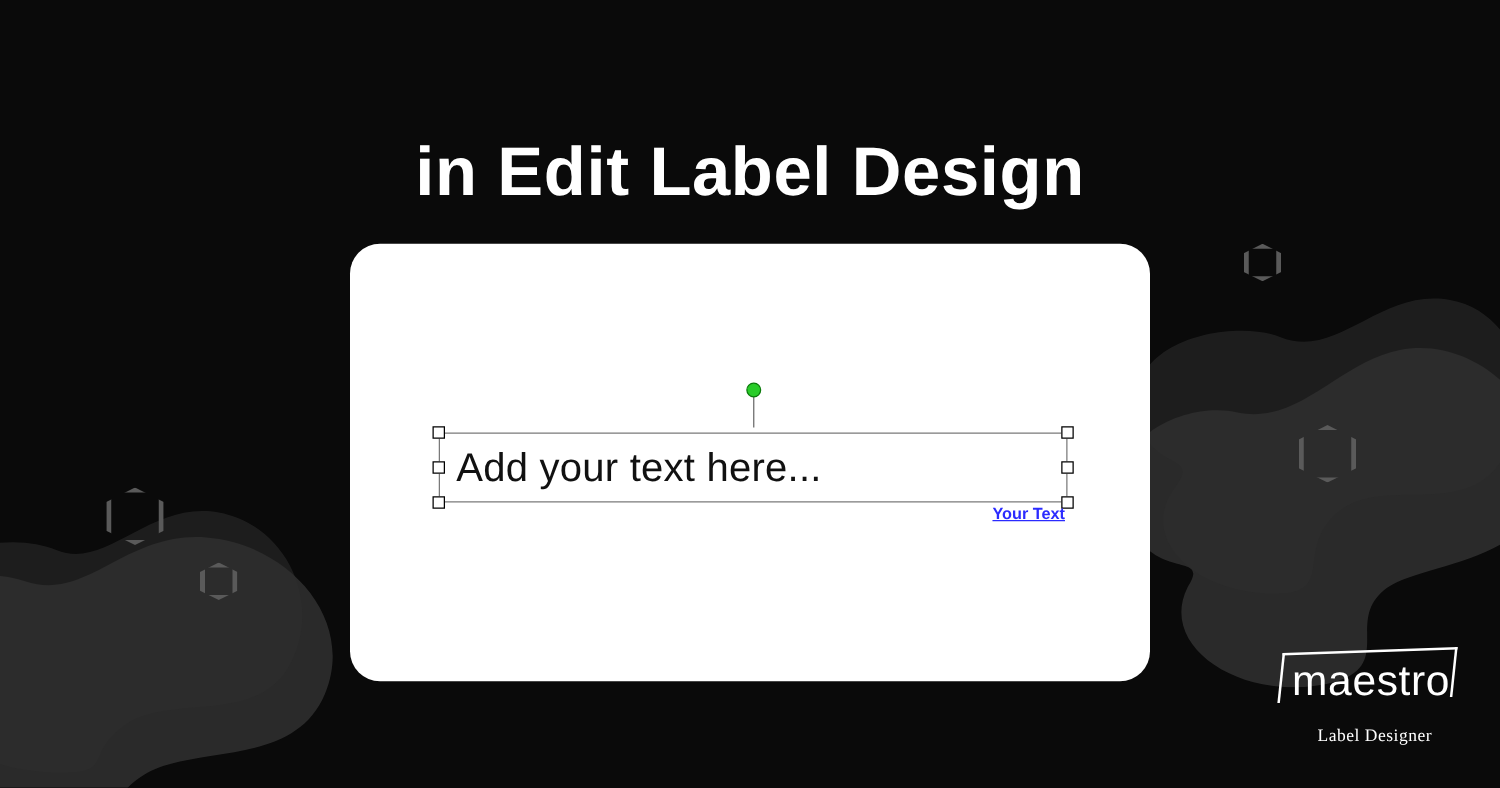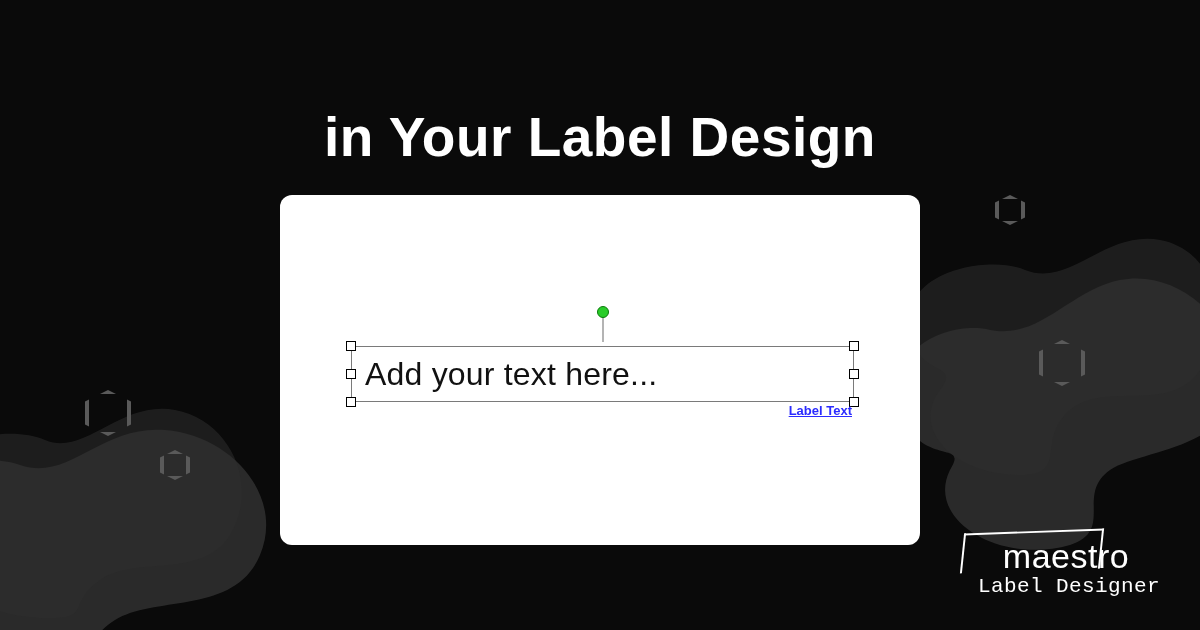--- a/index.html
+++ b/index.html
@@ -20,21 +20,21 @@
   .hex.small { width:30px; height:30px; border-width:4px; }
   
   h1 {
     color:#fff; text-align:center; font-weight:800;
     font-size:55px; line-height:1.2; letter-spacing:.5px;
     position:absolute; top:38px; left:0; right:0;
   }
   
   .card {
     position:absolute; top:195px; left:280px; width:640px; height:350px;
-    background:#fff; border-radius:12px;
+    background:#fff; border-radius:24px;
   }
   
   .textbox {
     position:absolute; top:155px; left:75px; width:495px; height:48px;
   }
   .tb-outer {
     position:absolute; inset:-4px;
     border:1px solid #7a7a7a;
   }
   .tb-inner {
@@ -70,22 +70,22 @@
   .logo .frame{
     position:absolute; top:-8px; left:-10px; width:140px; height:40px;
     border-top:2px solid #fff; border-left:2px solid #fff; border-right:2px solid #fff;
     transform:skew(-6deg,-2deg);
   }
   .logo .word{
     font-family:"Helvetica Neue", Helvetica, Arial, sans-serif;
     font-weight:400; font-size:34px; letter-spacing:.5px; line-height:1;
   }
   .logo .sub{
-    font-family:Liberation Mono, monospace;
-    font-size:21px; letter-spacing:.4px; margin-top:2px; margin-left:6px;
+    font-family:Liberation Serif, serif;
+    font-size:14px; letter-spacing:.4px; margin-top:20px; margin-left:6px;
   }
 </style>
 </head>
 <body>
 
 <div class="bg">
   <svg class="blob" style="top:150px;right:-60px;width:420px;height:400px" viewBox="0 0 420 400">
     <path d="M60 260 C40 200 110 170 150 180 C200 190 230 140 280 130 C340 118 400 175 395 235 C390 300 300 300 270 320 C235 345 275 380 230 395 C160 415 85 370 110 320 C130 288 80 320 60 260 Z"></path>
   </svg>
   <svg class="blob blob2" style="top:120px;right:-30px;width:360px;height:360px" viewBox="0 0 360 360">
@@ -98,36 +98,36 @@
     <path d="M35 150 C25 95 100 85 135 100 C175 117 210 60 265 70 C320 80 350 145 320 195 C292 240 225 215 190 240 C155 265 185 280 130 278 C70 275 25 245 50 200 C67 170 42 195 35 150 Z"></path>
   </svg>
   <div class="hex" style="top:390px;left:85px"></div>
   <div class="hex small" style="top:450px;left:160px"></div>
   <div class="hex" style="top:340px;right:115px"></div>
   <div class="hex small" style="top:195px;right:175px"></div>
 </div>
 
 <h1>
   <br>
-  <span>in Your Label Design</span>
+  <span>in Edit Label Design</span>
 </h1>
 
 <div class="card">
   <div class="textbox">
     <div class="stem"></div>
     <div class="knob"></div>
     <div class="tb-outer"></div>
     <div class="tb-inner">Add your text here...</div>
     <div class="handle h-tl"></div>
     <div class="handle h-tr"></div>
     <div class="handle h-bl"></div>
     <div class="handle h-br"></div>
     <div class="handle h-ml"></div>
     <div class="handle h-mr"></div>
-    <a class="editlink">Label Text</a>
+    <a class="editlink">Your Text</a>
   </div>
 </div>
 
 <div class="logo">
   <div class="frame"></div>
   <div class="word">maestro</div>
   <div class="sub">Label Designer</div>
 </div>
 
 </body></html>

